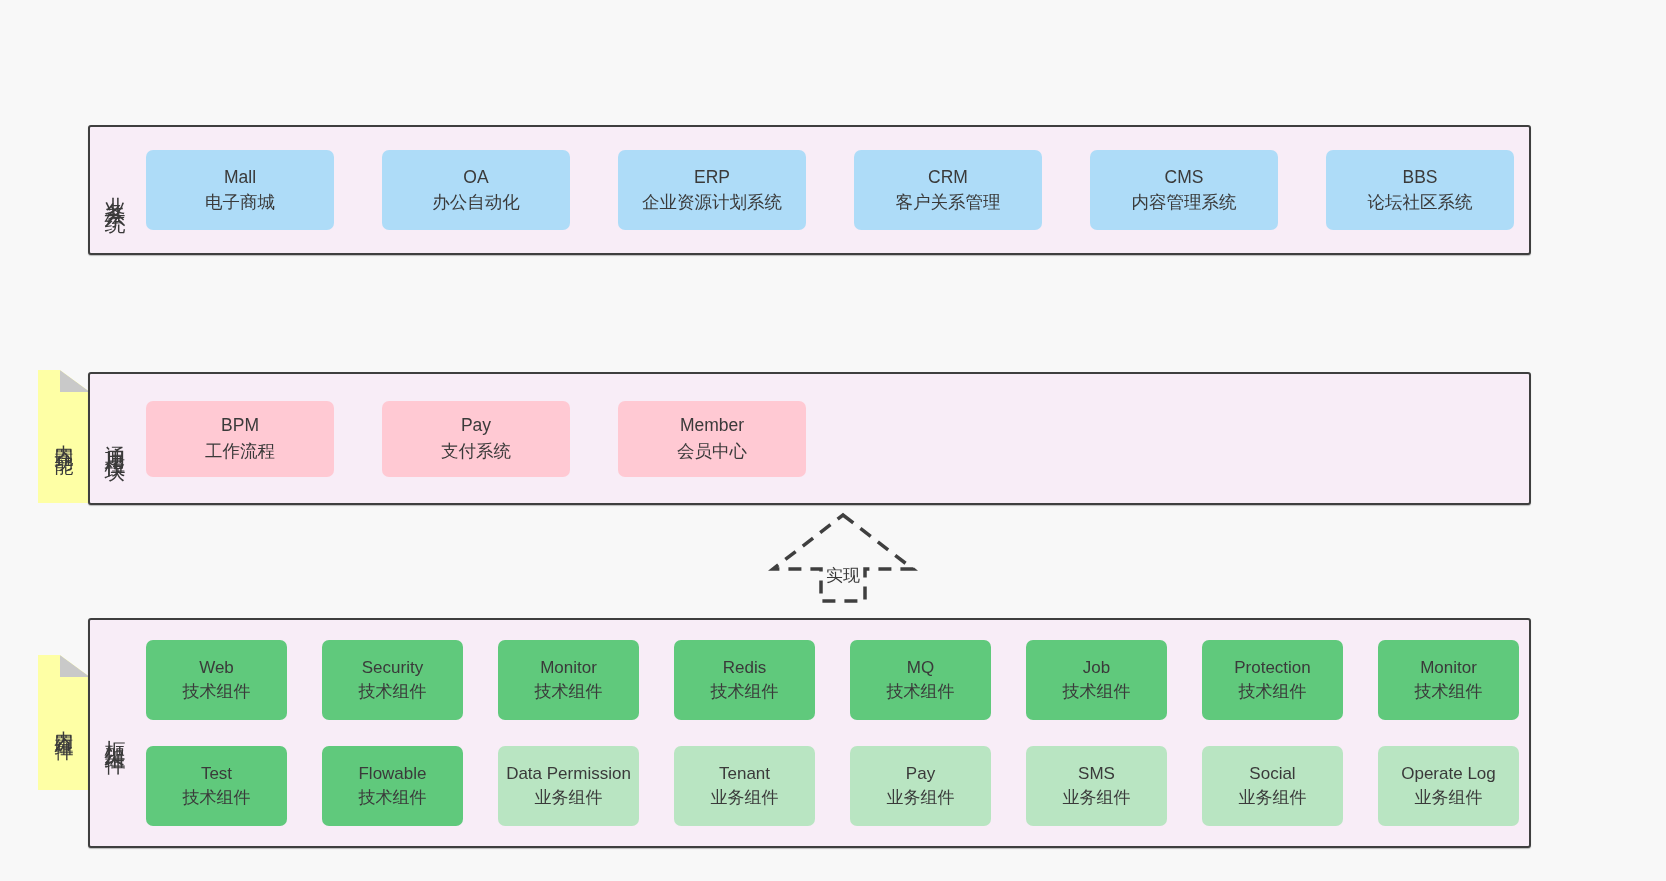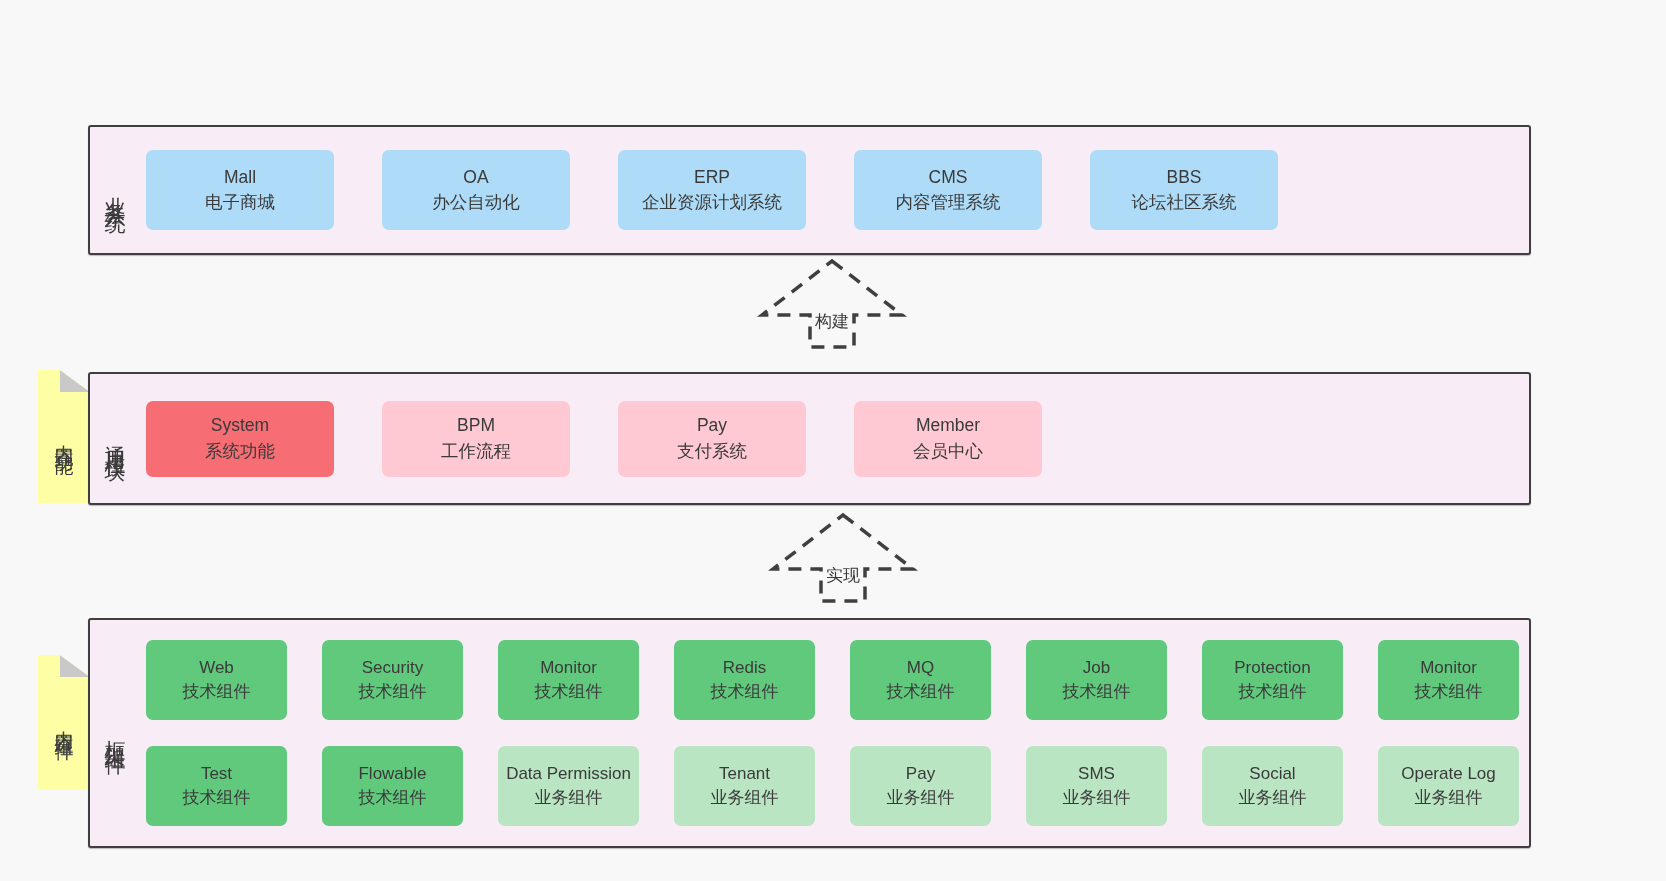--- a/index.html
+++ b/index.html
@@ -83,51 +83,45 @@
           </div>
           <div class="box blue">
             <div class="box-title">OA</div>
             <div class="box-sub">办公自动化</div>
           </div>
           <div class="box blue">
             <div class="box-title">ERP</div>
             <div class="box-sub">企业资源计划系统</div>
           </div>
           <div class="box blue">
+            <div class="box-title">CRM</div>
+            <div class="box-sub">客户关系管理</div>
+          </div>
+          <div class="box blue">
             <div class="box-title">CMS</div>
             <div class="box-sub">内容管理系统</div>
           </div>
           <div class="box blue">
             <div class="box-title">BBS</div>
             <div class="box-sub">论坛社区系统</div>
           </div>
         </div>
     </div>
   </section>
 
-  <div class="arrow" id="arrow-0">
-    <svg width="150" height="92" viewBox="0 0 150 92">
-      <polygon points="75,3 145,57 97,57 97,89 53,89 53,57 5,57" fill="none" stroke="#3f3f3f" stroke-width="3.5" stroke-dasharray="13 9"></polygon>
-    </svg>
-    <span class="arrow-label">构建</span>
-  </div>
 
   <div class="note" id="note-0">
     <span class="note-fold"></span>
     <span class="note-text">内置功能</span>
   </div>
 
   <section class="layer" id="layer-1">
     <div class="layer-label">通用模块</div>
     <div class="rows">
       <div class="row">
-          <div class="box red">
-            <div class="box-title">System</div>
-            <div class="box-sub">系统功能</div>
-          </div>
           <div class="box pink">
             <div class="box-title">BPM</div>
             <div class="box-sub">工作流程</div>
           </div>
           <div class="box pink">
             <div class="box-title">Pay</div>
             <div class="box-sub">支付系统</div>
           </div>
           <div class="box pink">
             <div class="box-title">Member</div>

